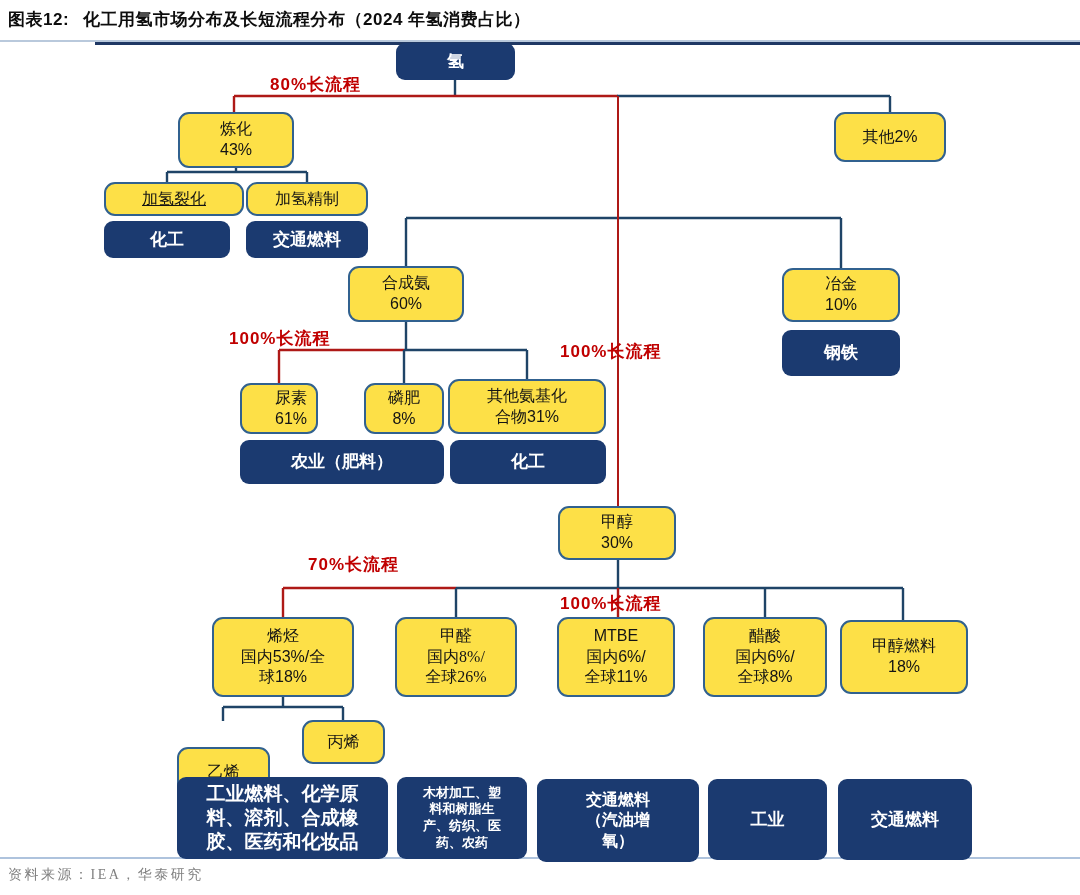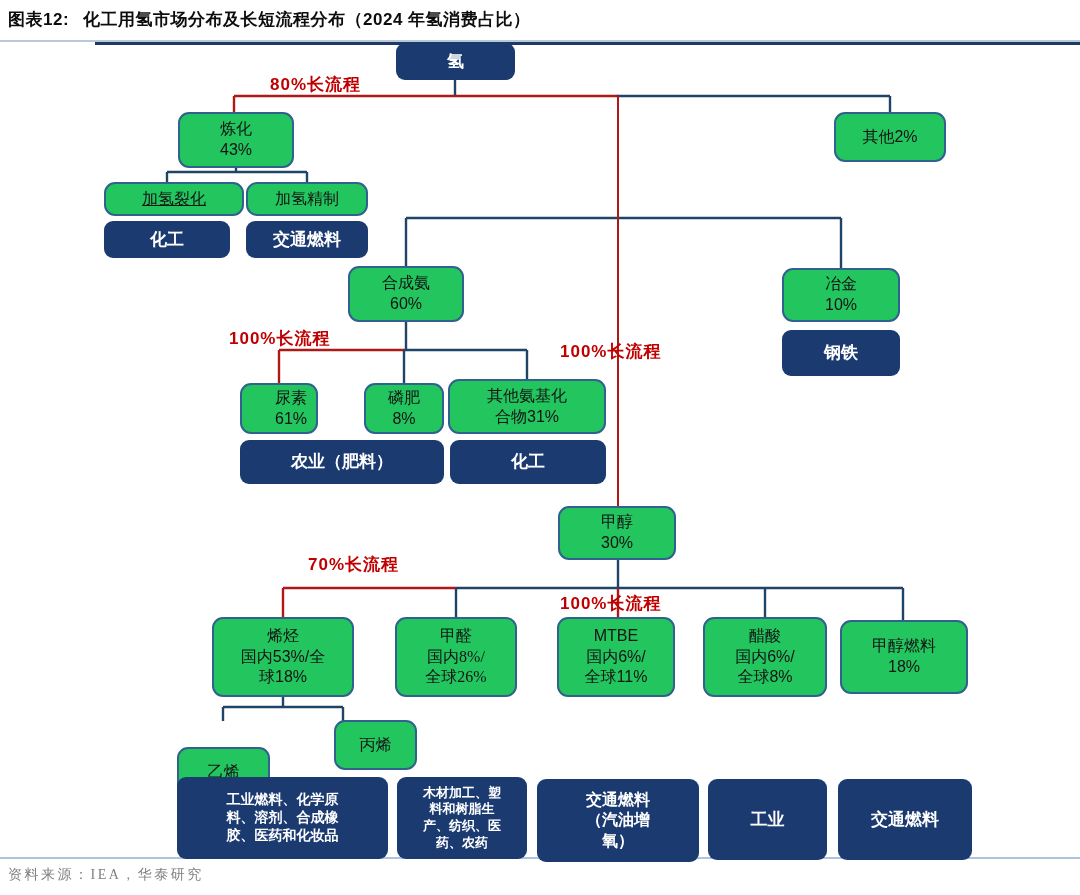--- a/index.html
+++ b/index.html
@@ -9,21 +9,21 @@
   .header{position:absolute;left:8px;top:8px;width:1060px;color:#0d0d0d;
           font-size:17px;font-weight:bold;letter-spacing:.5px;}
   .header .label{margin-right:14px;}
   .divider-light{position:absolute;left:0;top:40px;width:1080px;height:2px;background:#b9c9dc;}
   .divider-dark{position:absolute;left:95px;top:42px;width:985px;height:3px;background:#1f3864;}
   
   #canvas{position:absolute;left:0;top:46px;width:1080px;height:810px;}
   svg.edges{position:absolute;left:0;top:0;z-index:1;}
   .node{position:absolute;box-sizing:border-box;display:flex;align-items:center;justify-content:center;
         text-align:center;white-space:pre-line;z-index:2;line-height:1.3;border-radius:11px;}
-  .node.light{background:#22c55e;border:2.2px solid #31618f;color:#141414;font-size:16px;}
+  .node.light{background:#fde047;border:2.2px solid #31618f;color:#141414;font-size:16px;}
   .node.dark{background:#1b3a70;color:#ffffff;font-weight:bold;font-size:17px;border-radius:9px;line-height:1.28;}
   .node span{position:relative;z-index:4;}
   .flow-label{position:absolute;color:#c00000;font-weight:bold;font-size:17px;
               z-index:6;white-space:nowrap;letter-spacing:1px;}
   .red-column{position:absolute;width:2.5px;background:#ae1917;z-index:3;}
   
   .divider-bottom{position:absolute;left:0;top:857px;width:1080px;height:2px;background:#aec3dd;}
   .source{position:absolute;left:8px;top:866px;color:#808080;font-size:14px;
           font-family:Liberation Serif, serif;letter-spacing:2.5px;}
 </style>
@@ -102,22 +102,22 @@
 全球26%</span></div>
       <div class="node light" style="left: 557px; top: 571px; width: 118px; height: 80px;"><span>MTBE
 国内6%/
 全球11%</span></div>
       <div class="node light" style="left: 703px; top: 571px; width: 124px; height: 80px;"><span>醋酸
 国内6%/
 全球8%</span></div>
       <div class="node light" style="left: 840px; top: 574px; width: 128px; height: 74px;"><span>甲醇燃料
 18%</span></div>
       <div class="node light" style="left: 177px; top: 701px; width: 93px; height: 50px;"><span>乙烯</span></div>
-      <div class="node light" style="left: 302px; top: 674px; width: 83px; height: 50px; margin-left: 32px;"><span>丙烯</span></div>
-      <div class="node dark" style="left: 177px; top: 731px; width: 211px; height: 82px; font-size: 14px;"><span>工业燃料、化学原
+      <div class="node light" style="left: 302px; top: 674px; width: 83px; height: 44px;"><span>丙烯</span></div>
+      <div class="node dark" style="left: 177px; top: 731px; width: 211px; height: 82px; font-size: 19px;"><span>工业燃料、化学原
 料、溶剂、合成橡
 胶、医药和化妆品</span></div>
       <div class="node dark" style="left: 397px; top: 731px; width: 130px; height: 82px; font-size: 13px;"><span>木材加工、塑
 料和树脂生
 产、纺织、医
 药、农药</span></div>
       <div class="node dark" style="left: 537px; top: 733px; width: 162px; height: 83px; font-size: 16px;"><span>交通燃料
 （汽油增
 氧）</span></div>
       <div class="node dark" style="left: 708px; top: 733px; width: 119px; height: 81px;"><span>工业</span></div>

